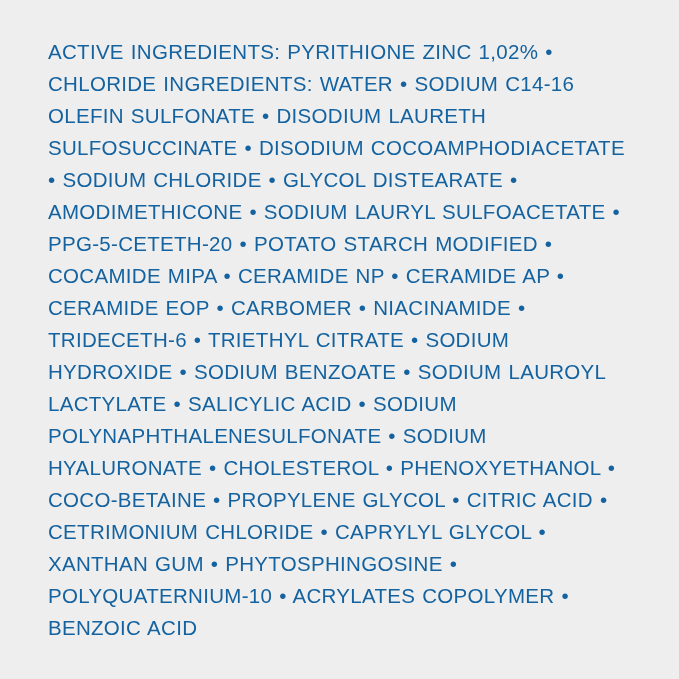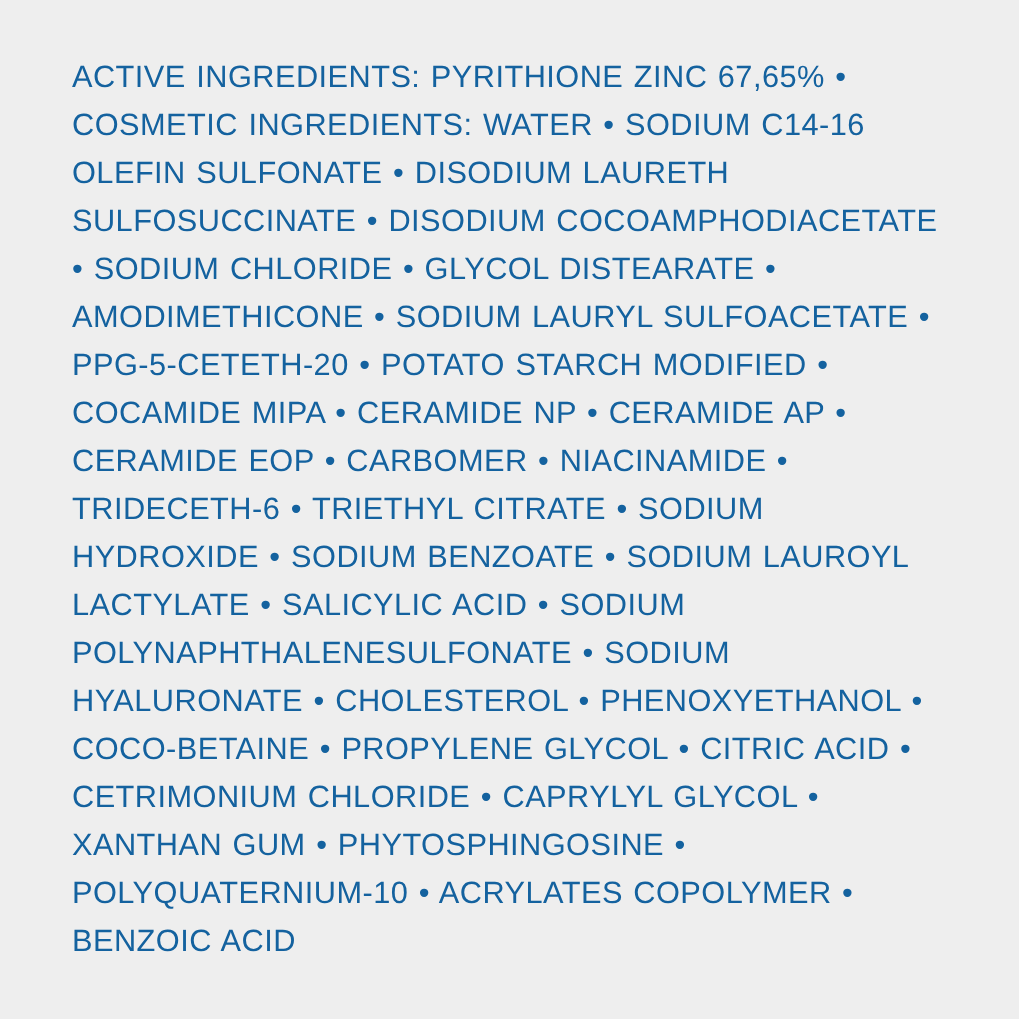--- a/index.html
+++ b/index.html
@@ -32,17 +32,17 @@
   .heading {
     font-weight: normal;
   }
 </style>
 </head>
 <body>
 
 <div id="panel">
   <div id="ingredients-text">
     <span class="heading">ACTIVE INGREDIENTS:</span>
-    <span>PYRITHIONE ZINC 67,65% •</span>
-    <span class="heading">COSMETIC INGREDIENTS:</span>
+    <span>PYRITHIONE ZINC 1,02% •</span>
+    <span class="heading">CHLORIDE INGREDIENTS:</span>
     <span>WATER • SODIUM C14-16 OLEFIN SULFONATE • DISODIUM LAURETH SULFOSUCCINATE • DISODIUM COCOAMPHODIACETATE • SODIUM CHLORIDE • GLYCOL DISTEARATE • AMODIMETHICONE • SODIUM LAURYL SULFOACETATE • PPG-5-CETETH-20 • POTATO STARCH MODIFIED • COCAMIDE MIPA • CERAMIDE NP • CERAMIDE AP • CERAMIDE EOP • CARBOMER • NIACINAMIDE • TRIDECETH-6 • TRIETHYL CITRATE • SODIUM HYDROXIDE • SODIUM BENZOATE • SODIUM LAUROYL LACTYLATE • SALICYLIC ACID • SODIUM POLYNAPHTHALENESULFONATE • SODIUM HYALURONATE • CHOLESTEROL • PHENOXYETHANOL • COCO-BETAINE • PROPYLENE GLYCOL • CITRIC ACID • CETRIMONIUM CHLORIDE • CAPRYLYL GLYCOL • XANTHAN GUM • PHYTOSPHINGOSINE • POLYQUATERNIUM-10 • ACRYLATES COPOLYMER • BENZOIC ACID</span>
   </div>
 </div>
 
 </body></html>

